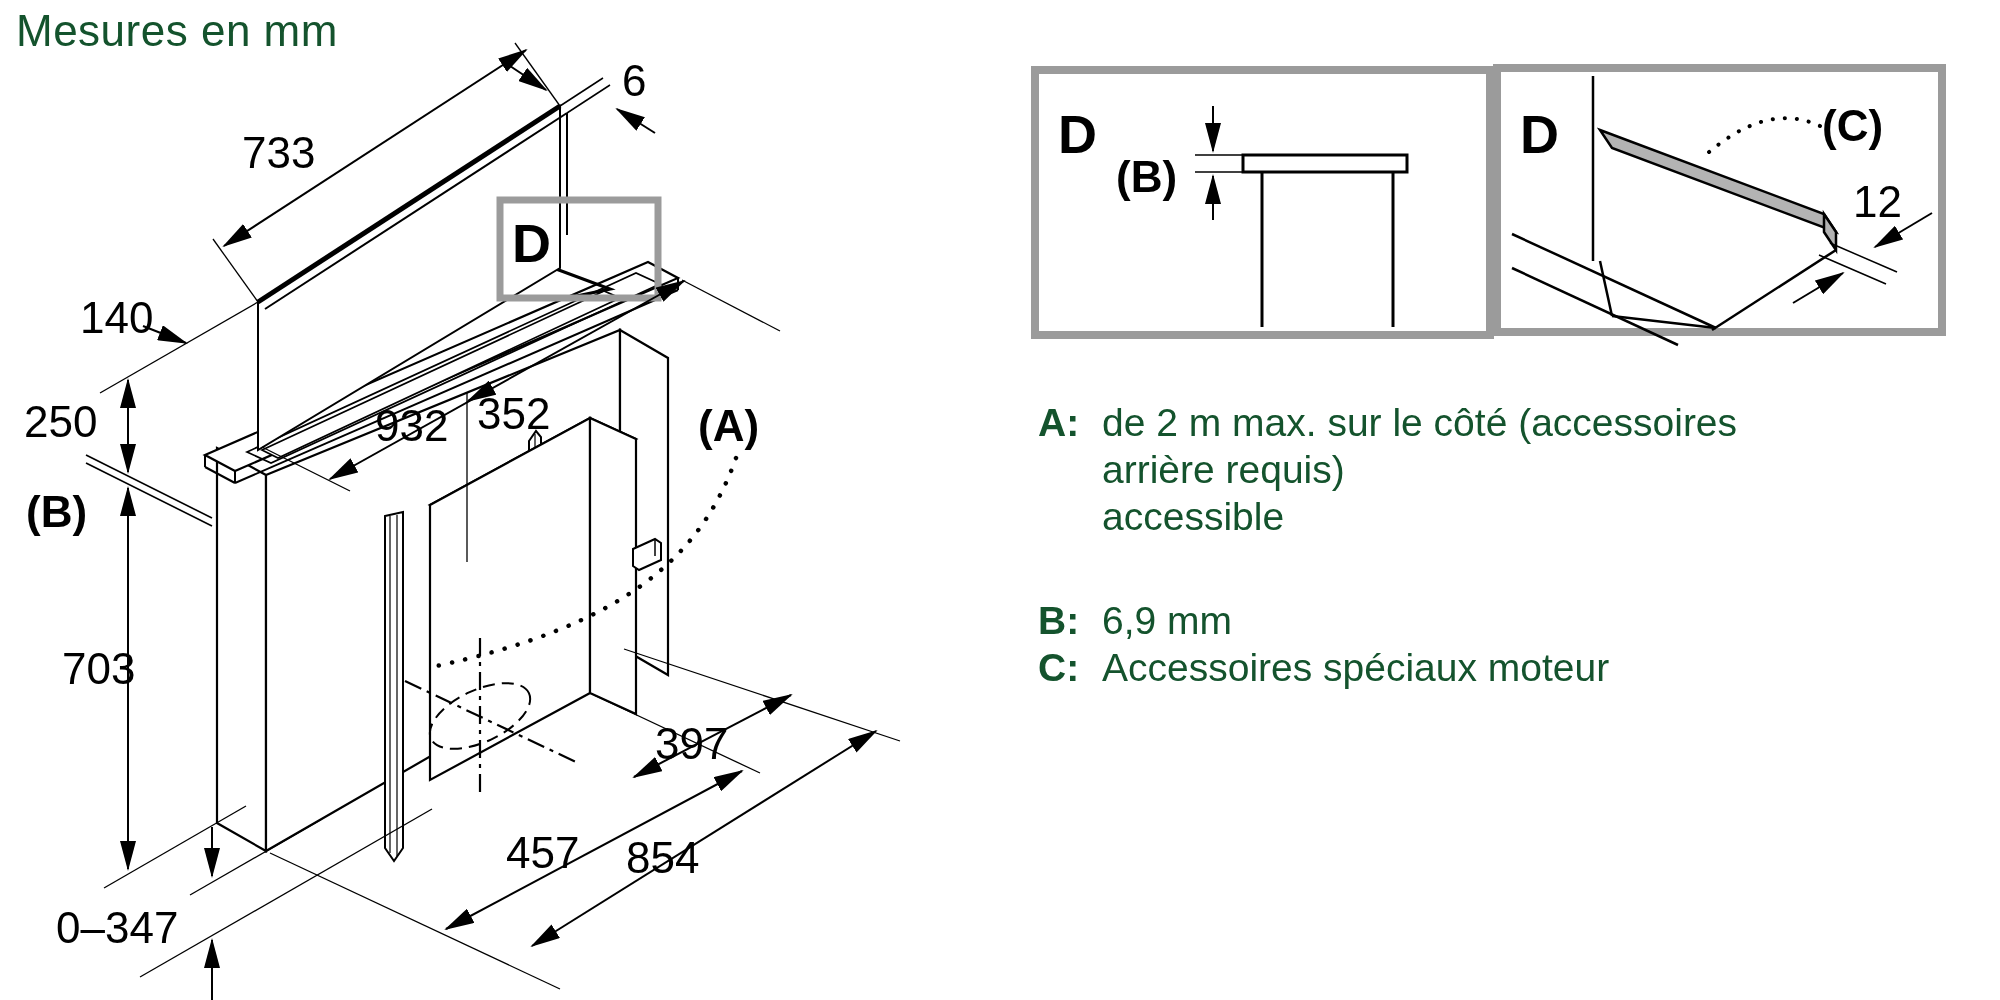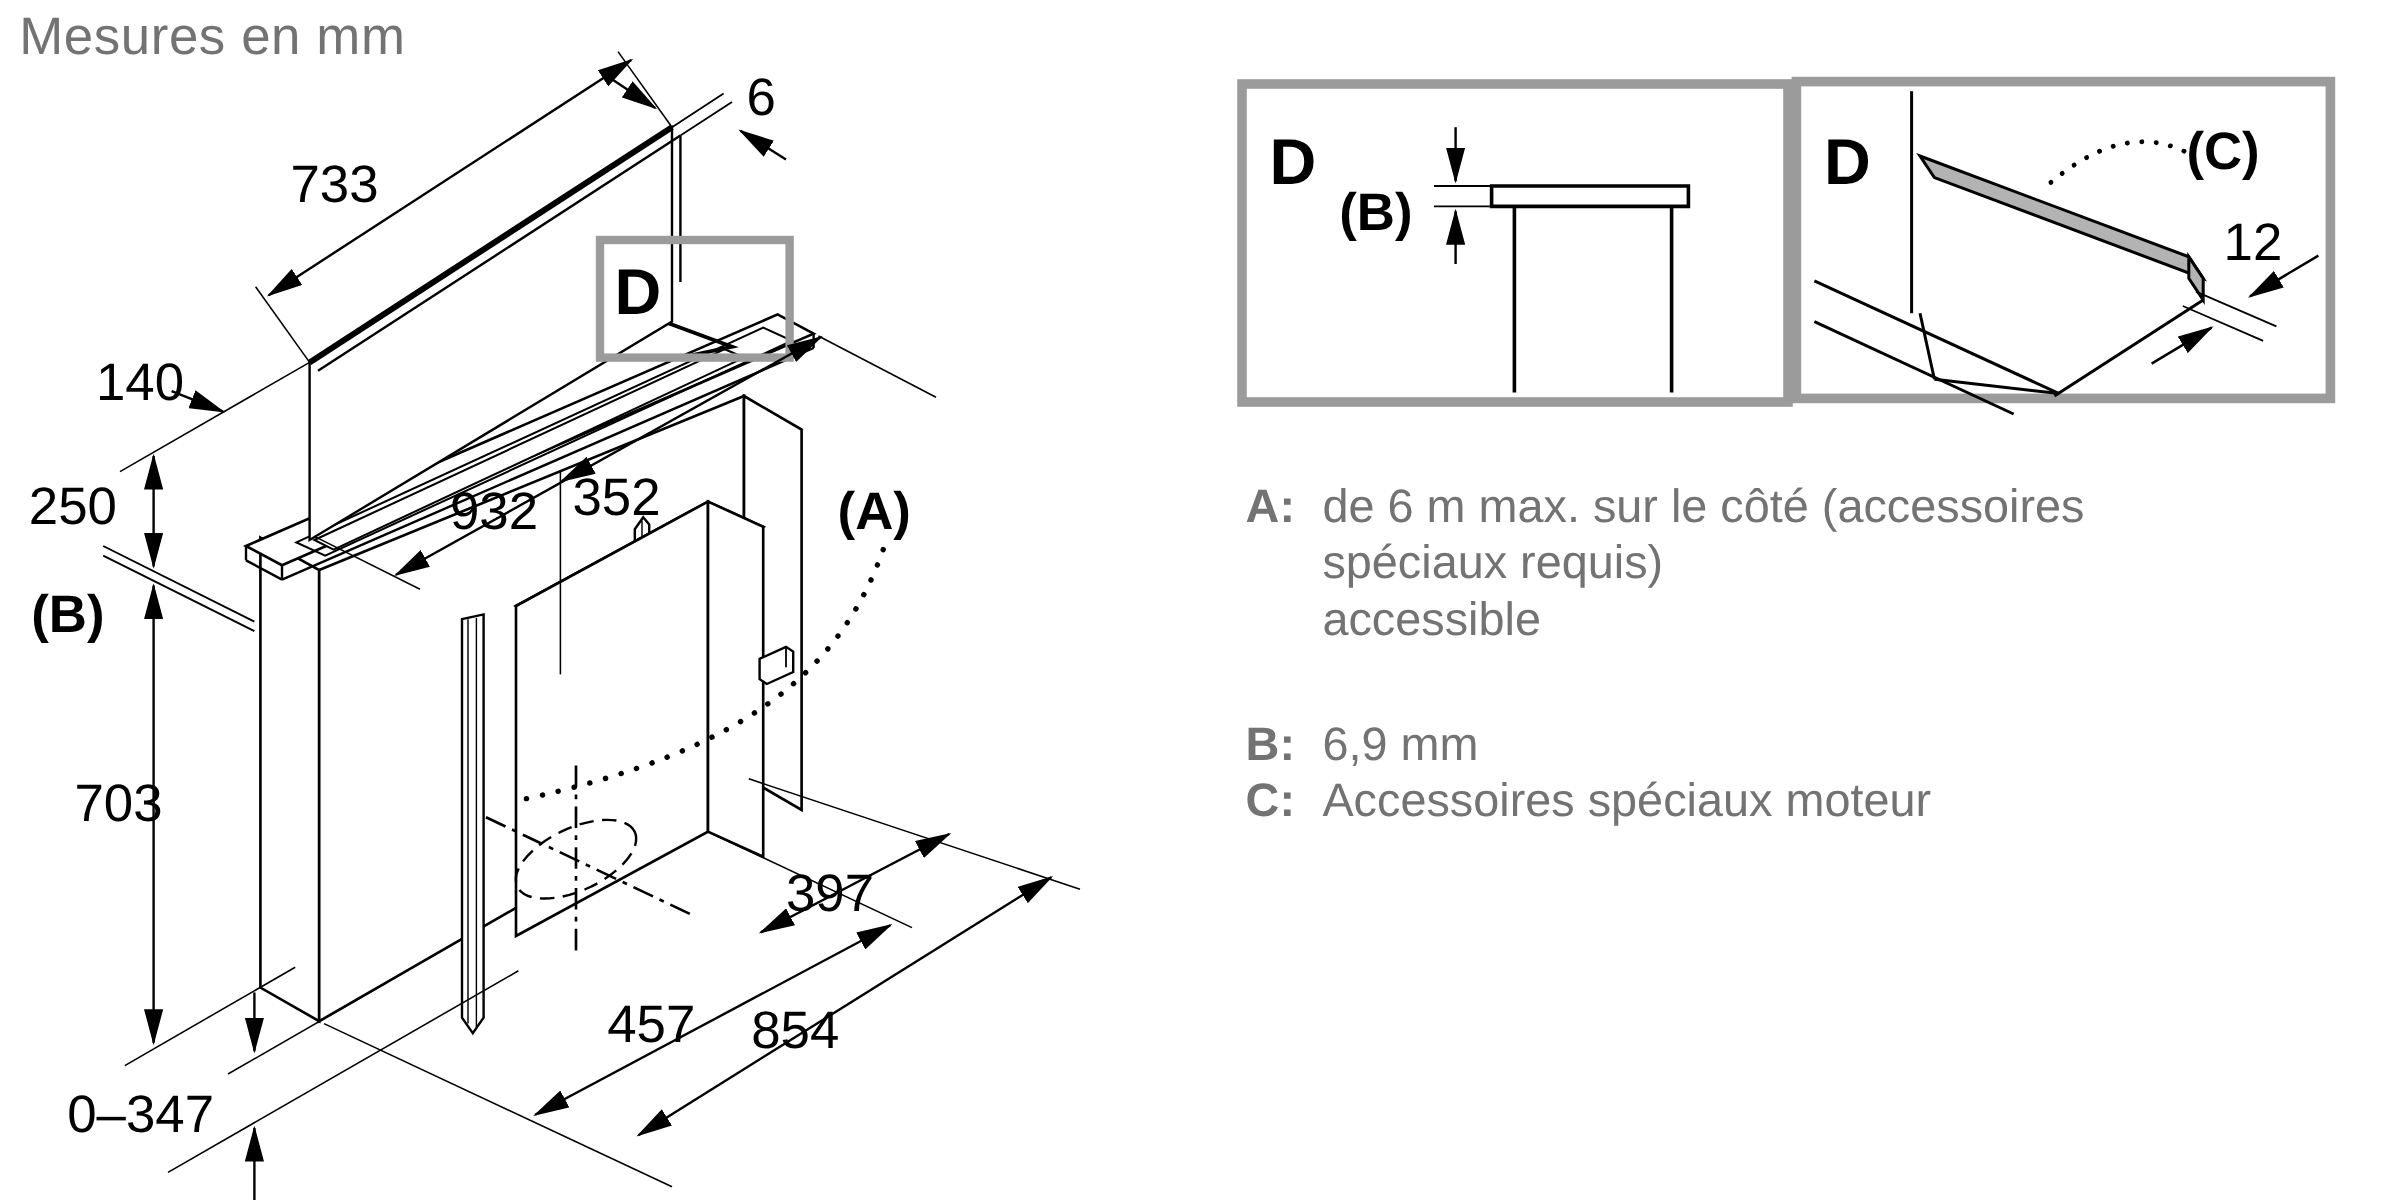--- a/index.html
+++ b/index.html
@@ -1,17 +1,17 @@
 <!DOCTYPE html>
 <html><head>
 <meta charset="utf-8">
 <style>
   html,body{margin:0;padding:0;background:#fff;}
   .stage{position:relative;width:2000px;height:1000px;background:#ffffff;overflow:hidden;
-         font-family:"Liberation Sans", sans-serif;color:#737373;}
+         font-family:"Liberation Sans", sans-serif;color:#14532d;}
   .title{position:absolute;left:16px;top:6px;font-size:44px;font-weight:400;letter-spacing:0.5px;}
   svg{position:absolute;left:0;top:0;}
   svg text{font-family:"Liberation Sans", sans-serif;fill:#000;}
   .dim{font-size:44px;}
   .dimb{font-size:44px;font-weight:bold;}
   .mark{font-size:54px;font-weight:bold;}
   .legend{position:absolute;left:1038px;top:399px;width:960px;font-size:39px;line-height:47px;}
   .legend-item{position:relative;padding-left:64px;}
   .legend-item .key{position:absolute;left:0;top:0;font-weight:bold;}
   .spacer{height:57px;}
@@ -175,22 +175,22 @@
       <line x1="1793" y1="303" x2="1843" y2="273" stroke-width="2" marker-end="url(#ah)"></line>
     </g>
     <text class="mark" x="1520" y="153">D</text>
     <text class="dimb" x="1822" y="141">(C)</text>
     <text class="dim" x="1853" y="217">12</text>
   </svg>
 
   <div class="legend">
     <div class="legend-item">
       <span class="key">A:</span>
-      <div>de 6 m max. sur le côté (accessoires</div>
-      <div>spéciaux requis)</div>
+      <div>de 2 m max. sur le côté (accessoires</div>
+      <div>arrière requis)</div>
       <div>accessible</div>
     </div>
     <div class="spacer"></div>
     <div class="legend-item">
       <span class="key">B:</span>
       <div>6,9 mm</div>
     </div>
     <div class="legend-item">
       <span class="key">C:</span>
       <div>Accessoires spéciaux moteur</div>

